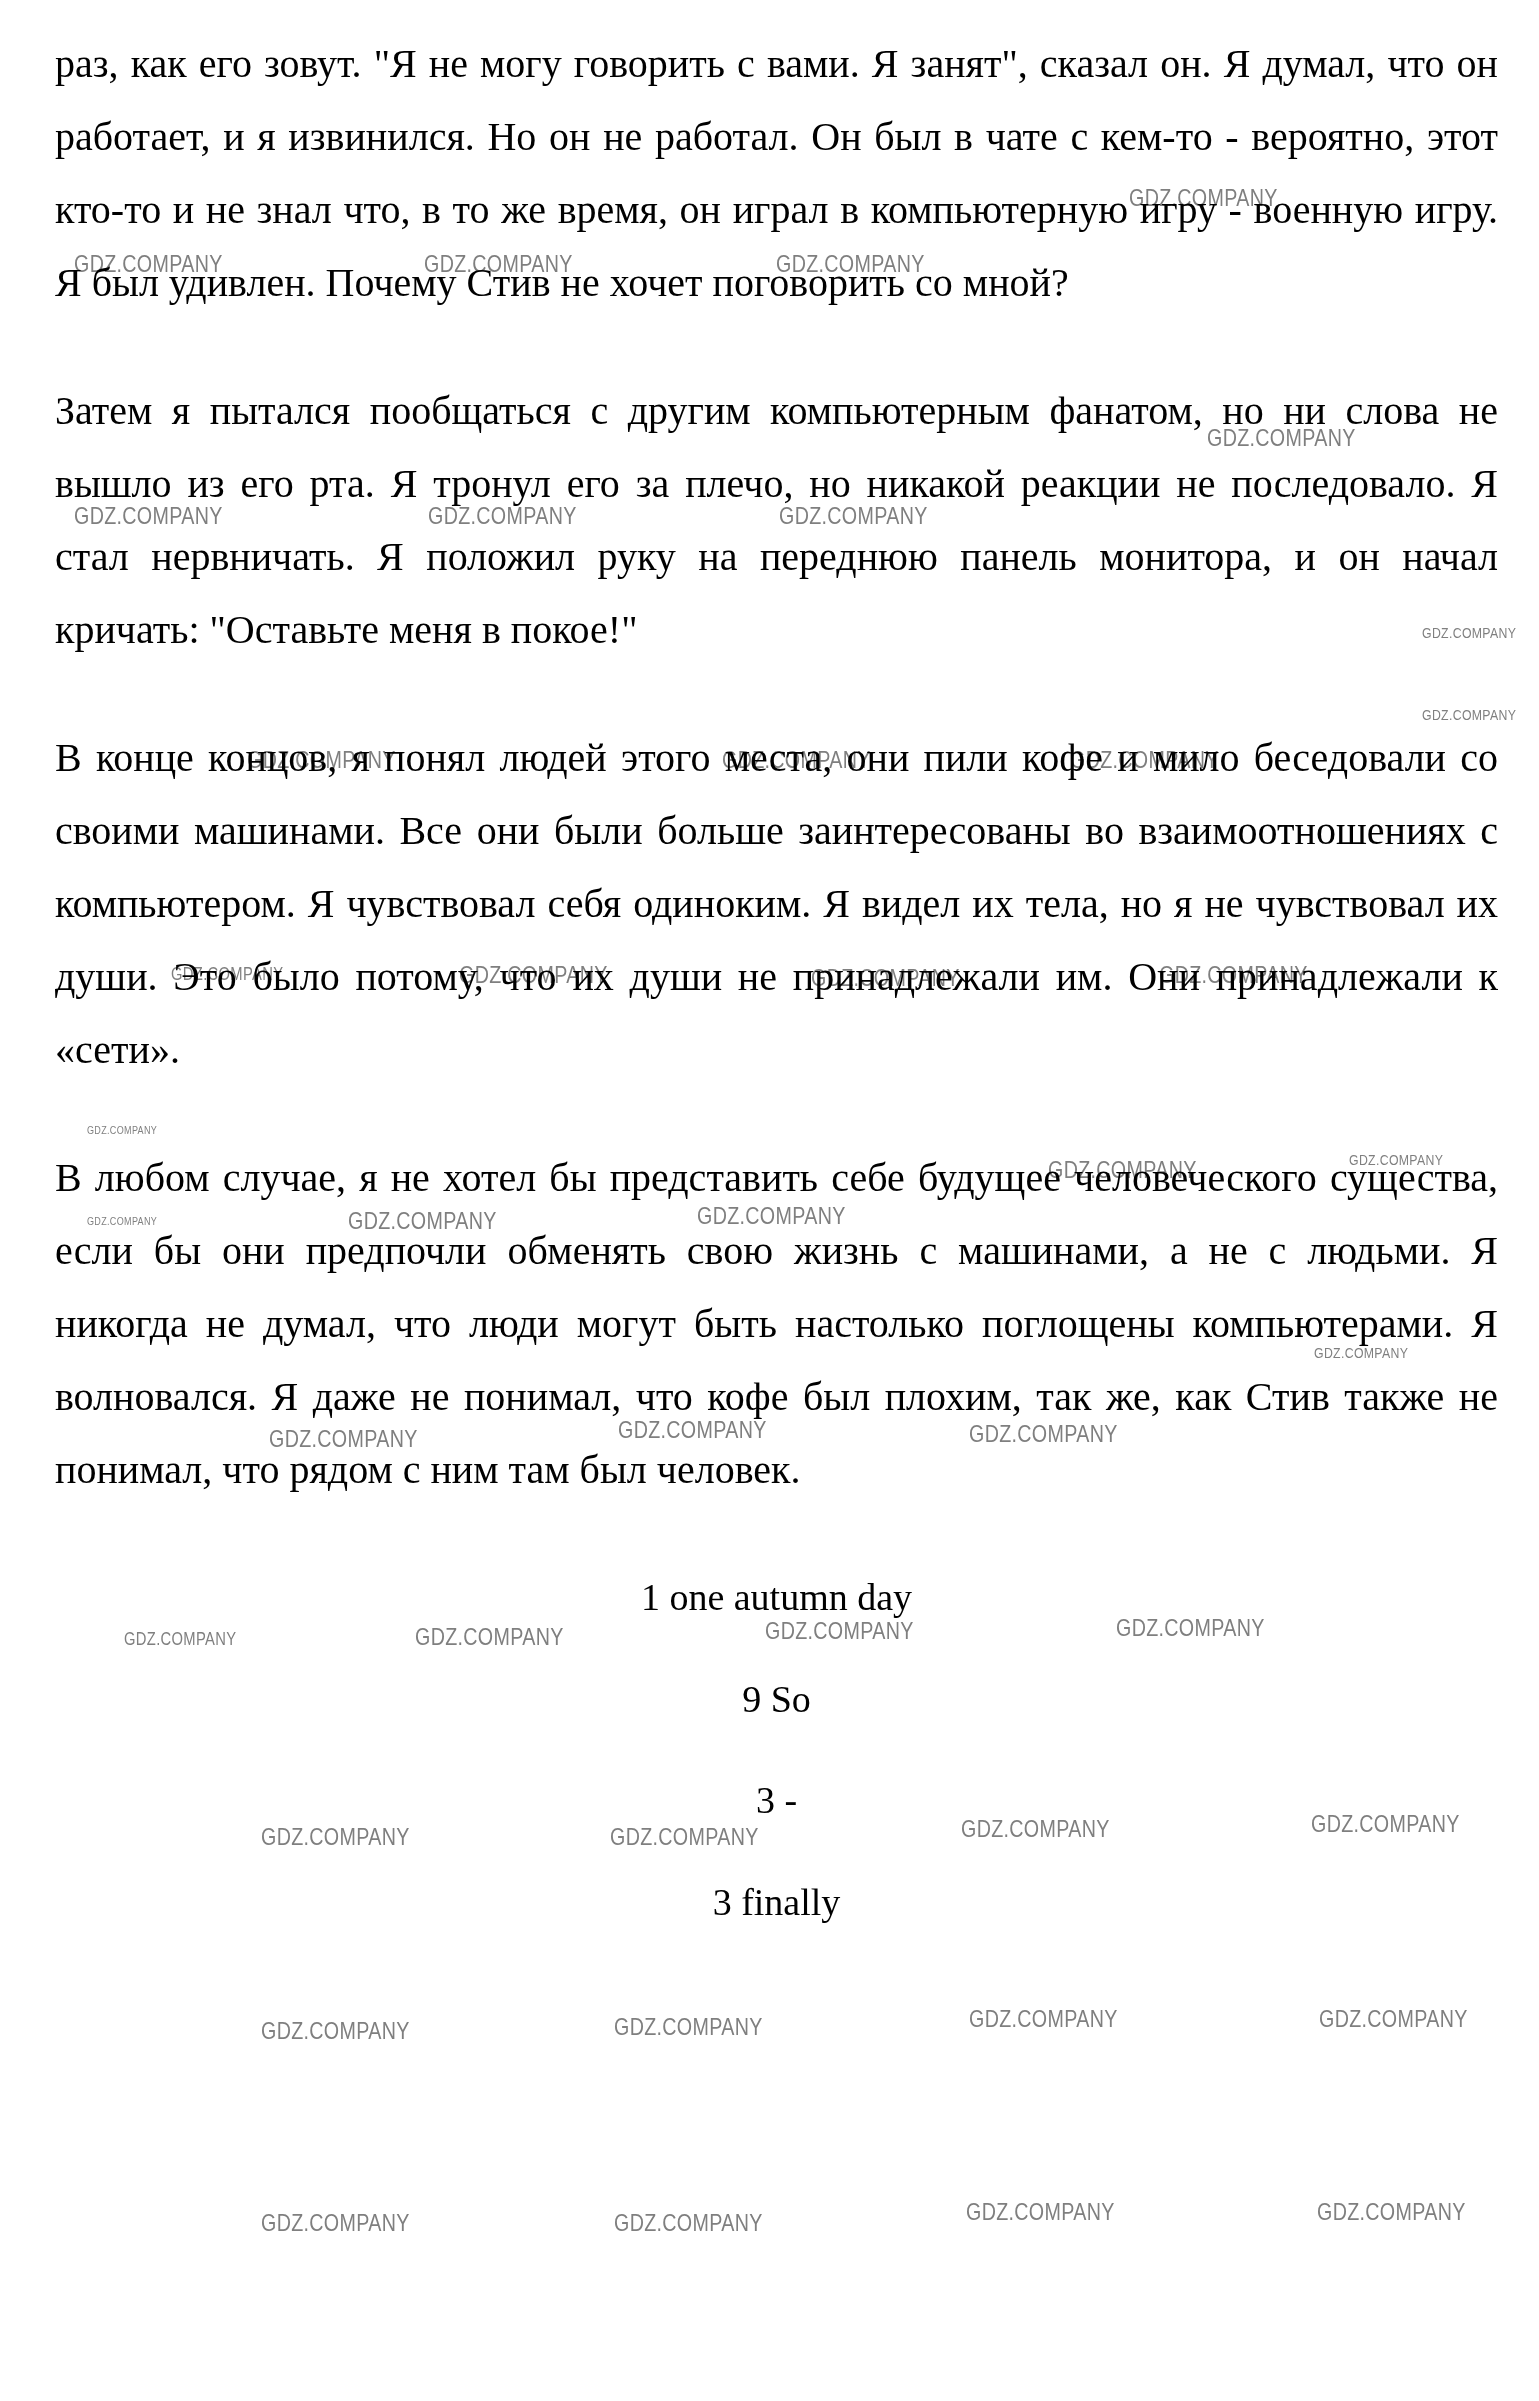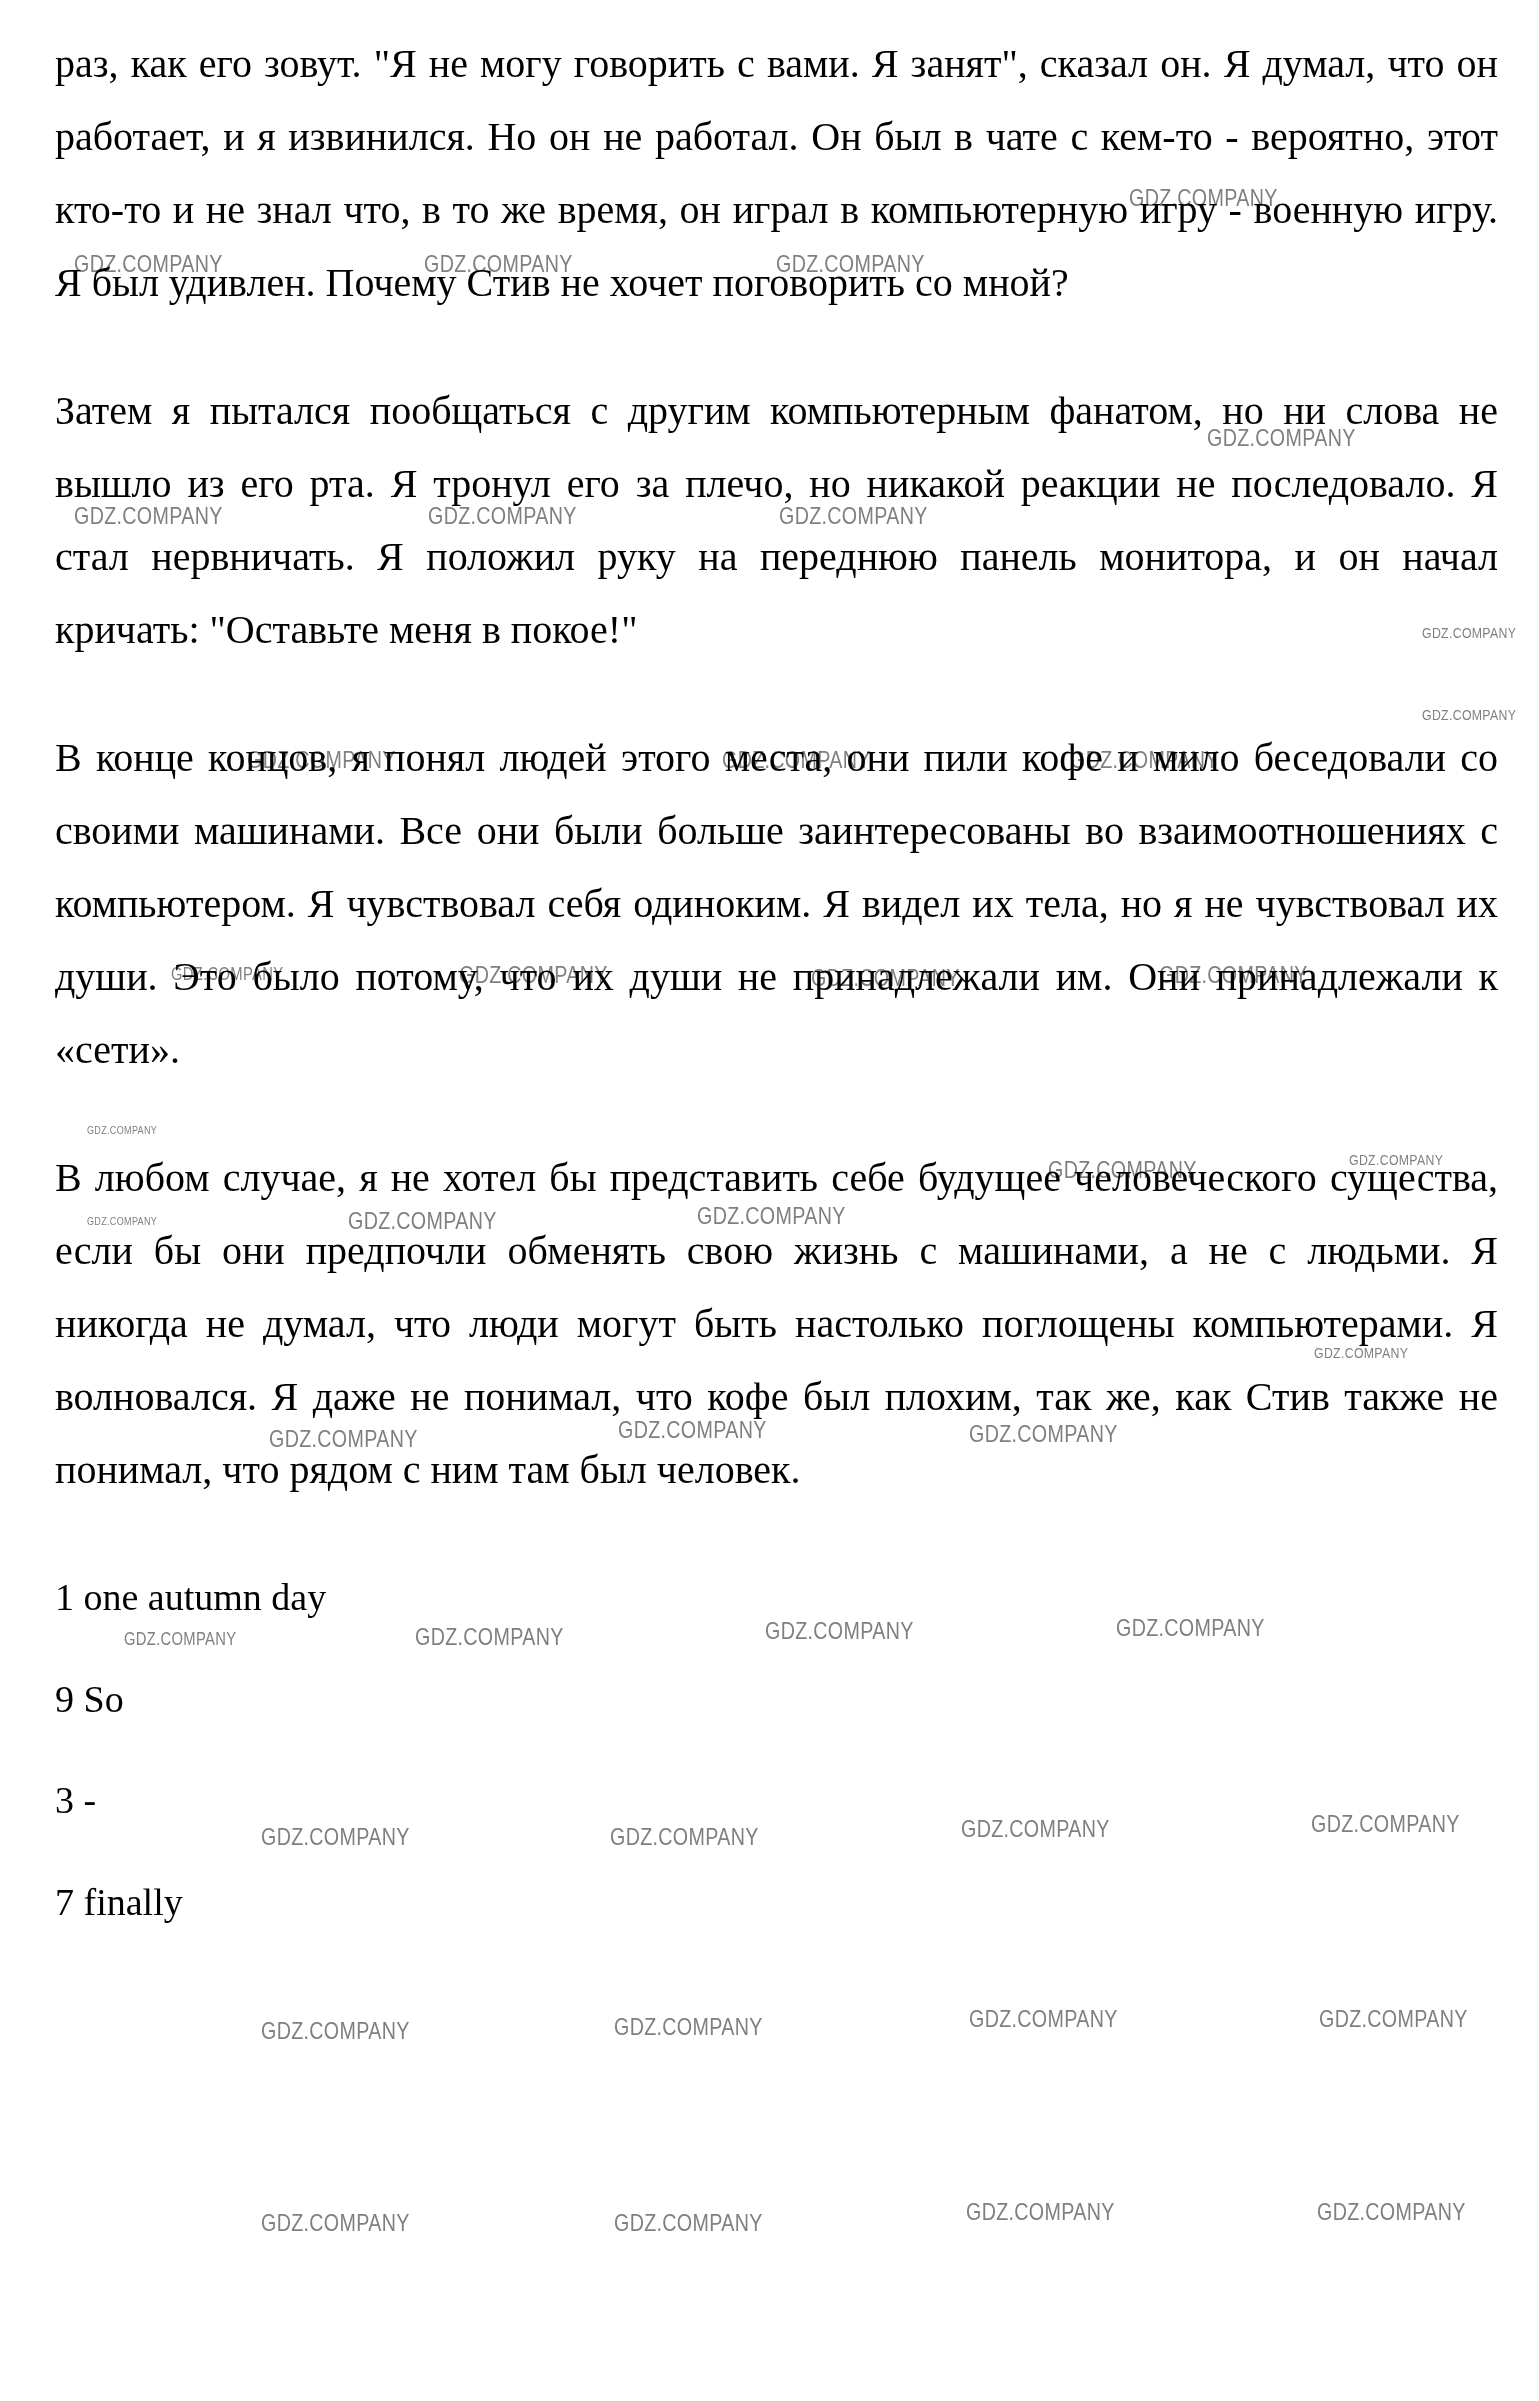--- a/index.html
+++ b/index.html
@@ -38,21 +38,21 @@
   }
   p.para {
     font-size: 40px;
     line-height: 73px;
     text-align: justify;
     margin: 0 0 55px 0;
   }
   p.answer {
     font-size: 38px;
     line-height: 73px;
-    text-align: left;
+    text-align: center;
     margin: 0 0 28.5px 0;
   }
 </style>
 </head>
 <body>
 
 <div class="page">
 
   <div class="wm-layer">
       <span class="wm" style="left: 1129px; top: 184px; font-size: 24px; color: rgb(110, 110, 110);">GDZ.COMPANY</span>
@@ -103,18 +103,18 @@
   <div class="content">
     <p class="para">раз, как его зовут. "Я не могу говорить с вами. Я занят", сказал он. Я думал, что он работает, и я извинился. Но он не работал. Он был в чате с кем-то - вероятно, этот кто-то и не знал что, в то же время, он играл в компьютерную игру - военную игру. Я был удивлен. Почему Стив не хочет поговорить со мной?</p>
     <p class="para">Затем я пытался пообщаться с другим компьютерным фанатом, но ни слова не вышло из его рта. Я тронул его за плечо, но никакой реакции не последовало. Я стал нервничать. Я положил руку на переднюю панель монитора, и он начал кричать: "Оставьте меня в покое!"</p>
     <p class="para">В конце концов, я понял людей этого места, они пили кофе и мило беседовали со своими машинами. Все они были больше заинтересованы во взаимоотношениях с компьютером. Я чувствовал себя одиноким. Я видел их тела, но я не чувствовал их души. Это было потому, что их души не принадлежали им. Они принадлежали к «сети».</p>
     <p class="para">В любом случае, я не хотел бы представить себе будущее человеческого существа, если бы они предпочли обменять свою жизнь с машинами, а не с людьми. Я никогда не думал, что люди могут быть настолько поглощены компьютерами. Я волновался. Я даже не понимал, что кофе был плохим, так же, как Стив также не понимал, что рядом с ним там был человек.</p>
 
     <div>
       <p class="answer">1 one autumn day</p>
       <p class="answer">9 So</p>
       <p class="answer">3 -</p>
-      <p class="answer">7 finally</p>
+      <p class="answer">3 finally</p>
     </div>
   </div>
 
 </div>
 
 
 </body></html>

